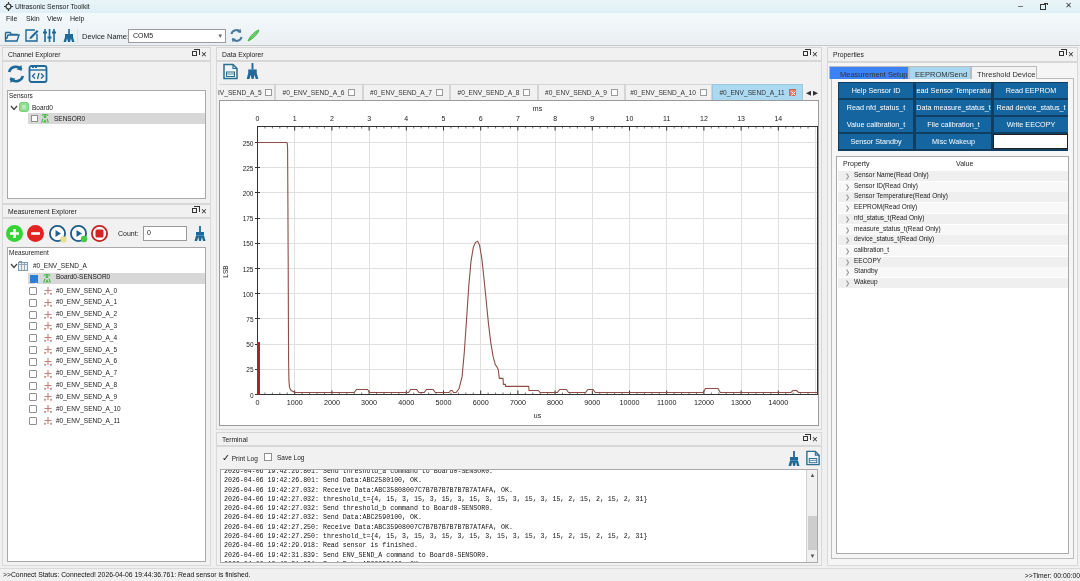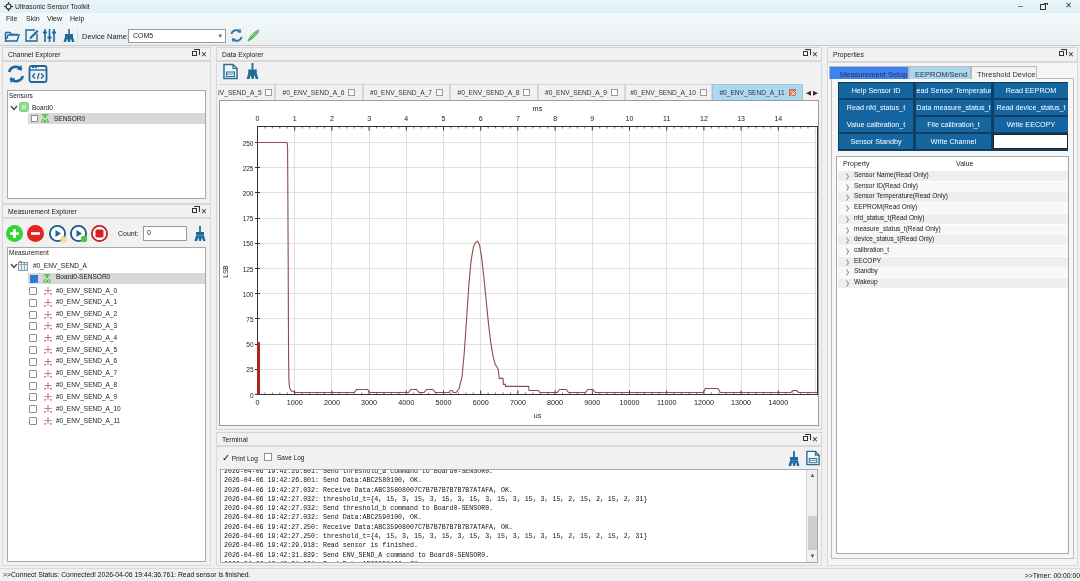--- a/index.html
+++ b/index.html
@@ -647,21 +647,21 @@
     <div class="pbtn" style="left:78px;top:35px;width:75px;height:15px;line-height:15px">
       <span style="position:absolute;left:50%;top:0;transform:translateX(-50%);white-space:nowrap">File calibration_t</span>
     </div>
     <div class="pbtn" style="left:156px;top:35px;width:74px;height:15px;line-height:15px">
       <span style="position:absolute;left:50%;top:0;transform:translateX(-50%);white-space:nowrap">Write EECOPY</span>
     </div>
     <div class="pbtn" style="left:1px;top:52px;width:74px;height:15px;line-height:15px">
       <span style="position:absolute;left:50%;top:0;transform:translateX(-50%);white-space:nowrap">Sensor Standby</span>
     </div>
     <div class="pbtn" style="left:78px;top:52px;width:75px;height:15px;line-height:15px">
-      <span style="position:absolute;left:50%;top:0;transform:translateX(-50%);white-space:nowrap">Write Channel</span>
+      <span style="position:absolute;left:50%;top:0;transform:translateX(-50%);white-space:nowrap">Misc Wakeup</span>
     </div>
     <div class="pbtn" style="left:155px;top:52px;width:75px;height:15px;background:#fff;border:1px solid #222"></div>
   </div>
 <div class="whitebox" style="left:836px;top:156px;width:233px;height:398px;" id="ptable">
     <div style="position:absolute;left:6px;top:3px;font-size:7px;color:#222">Property</div>
     <div style="position:absolute;left:119px;top:3px;font-size:7px;color:#222">Value</div>
     <div style="position:absolute;left:1px;top:14px;width:230px;height:10px;background:#efefef"></div>
     <div style="position:absolute;left:8px;top:15px;font-size:6px;color:#999">❯</div>
     <div style="position:absolute;left:17px;top:14px;font-size:6.5px;color:#1a1a1a;white-space:nowrap">Sensor Name(Read Only)</div>
     <div style="position:absolute;left:1px;top:24.7px;width:230px;height:10px;background:#f8f8f8"></div>

